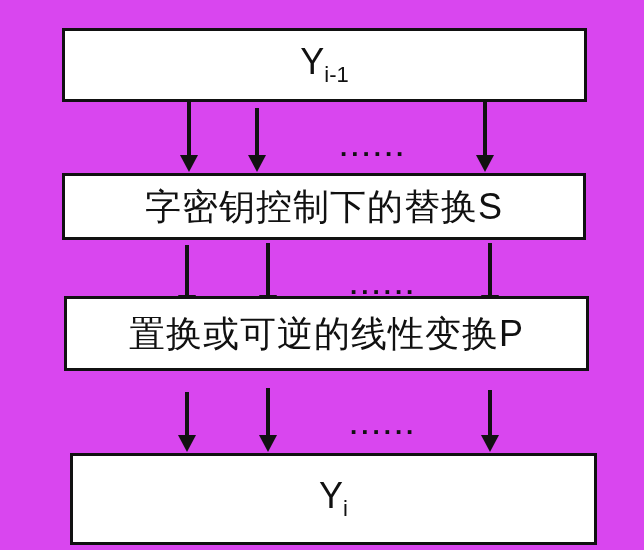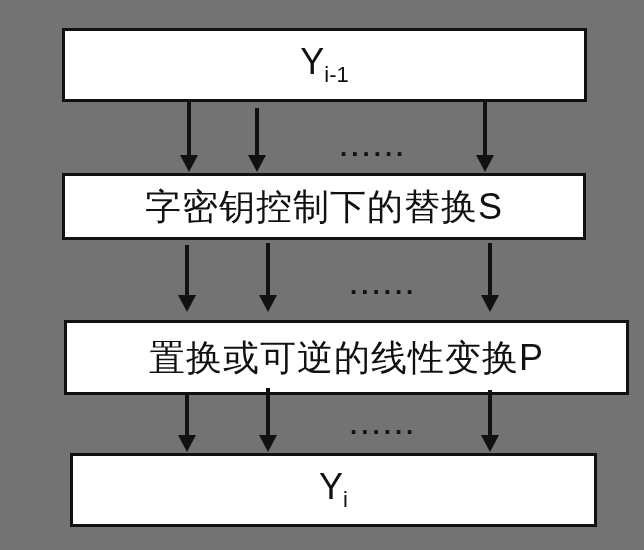--- a/index.html
+++ b/index.html
@@ -4,21 +4,21 @@
 <style>
   html, body {
     margin: 0;
     padding: 0;
     background: #ffffff;
   }
   #canvas {
     position: relative;
     width: 644px;
     height: 550px;
-    background: #737373;
+    background: #d946ef;
     font-family: "Liberation Sans", "DejaVu Sans", sans-serif;
     color: #111111;
     overflow: hidden;
   }
   .box {
     position: absolute;
     background: #ffffff;
     border: 3px solid #111111;
     display: flex;
     align-items: center;
@@ -64,22 +64,22 @@
     font-size: 26px;
     font-weight: bold;
     letter-spacing: 4px;
     line-height: 1;
     white-space: nowrap;
     color: #111111;
   }
   
   #box-y-prev        { left: 62px;  top: 28px;  width: 525px; height: 74px; }
   #box-substitution  { left: 62px;  top: 173px; width: 524px; height: 67px; }
-  #box-permutation   { left: 64px;  top: 320px; width: 565px; height: 75px; }
-  #box-y-current     { left: 70px;  top: 453px; width: 527px; height: 74px; }
+  #box-permutation   { left: 64px;  top: 296px; width: 525px; height: 75px; }
+  #box-y-current     { left: 70px;  top: 453px; width: 527px; height: 92px; }
 
   
   .g1 .a1 { left: 187px; top: 102px; height: 53px; }
   .g1 .a2 { left: 255px; top: 108px; height: 47px; }
   .g1 .a3 { left: 483px; top: 102px; height: 53px; }
   .g1 .dots { left: 340px; top: 134px; }
 
   
   .g2 .a1 { left: 185px; top: 245px; height: 50px; }
   .g2 .a2 { left: 266px; top: 243px; height: 52px; }

